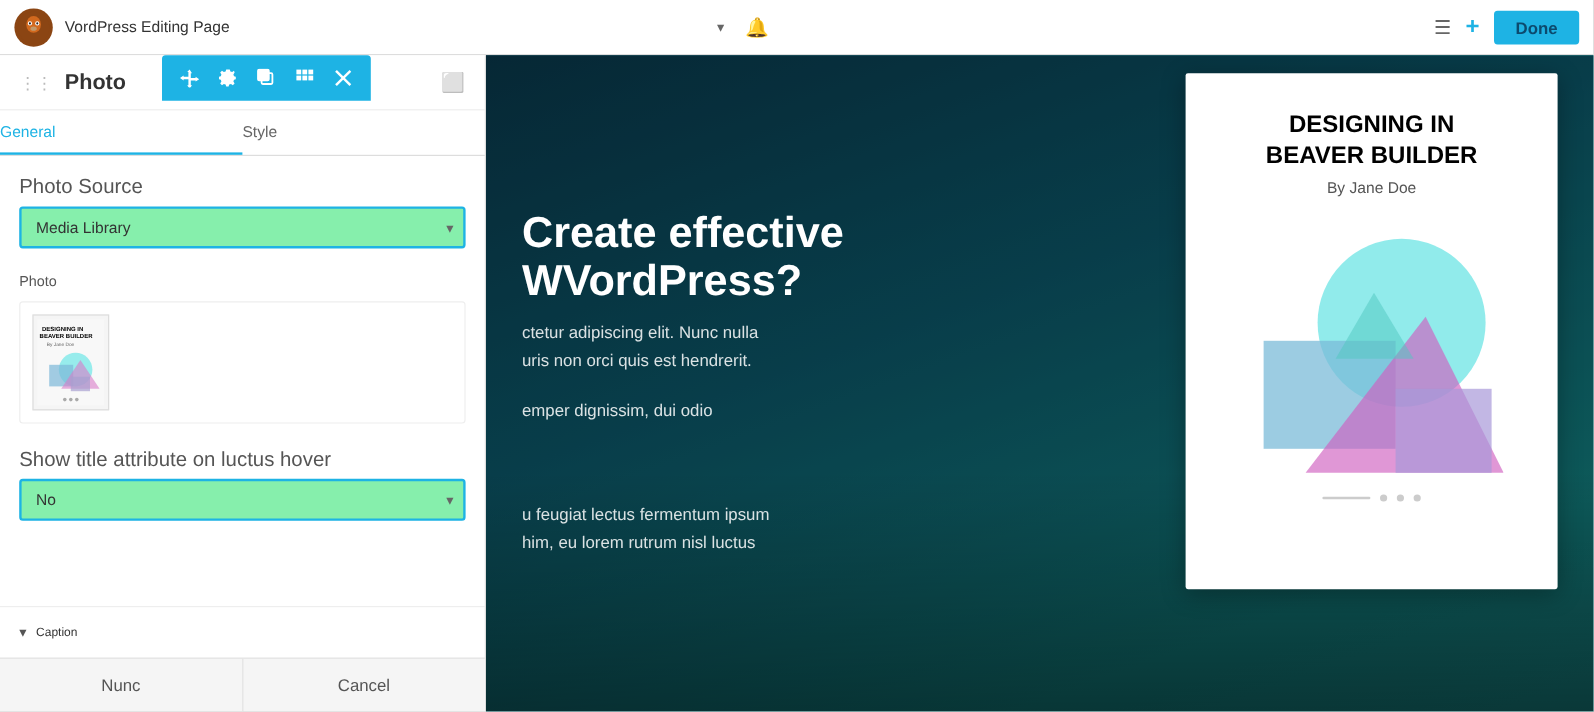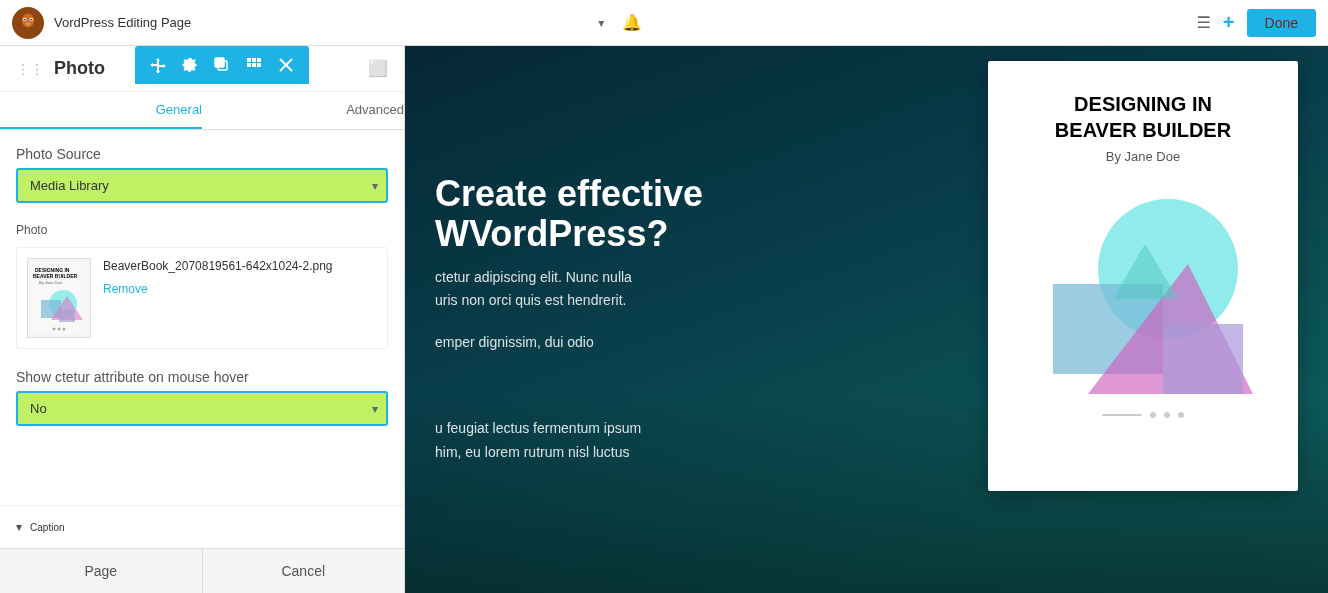--- a/index.html
+++ b/index.html
@@ -12,21 +12,21 @@
     }
     .top-bar-logo { width: 32px; height: 32px; border-radius: 50%; overflow: hidden; background: #8B4513; display: flex; align-items: center; justify-content: center; }
     .top-bar-logo svg { width: 28px; height: 28px; }
     .top-bar-title { font-size: 13px; color: #333; flex: 1; }
     .top-bar-chevron { color: #666; font-size: 12px; cursor: pointer; }
     .top-bar-bell { color: #666; font-size: 16px; cursor: pointer; margin-left: 8px; }
     .top-bar-spacer { flex: 1; }
     .top-bar-right { display: flex; align-items: center; gap: 12px; }
     .top-bar-lines { color: #666; font-size: 16px; cursor: pointer; }
     .top-bar-plus { color: #1eb3e4; font-size: 20px; cursor: pointer; font-weight: bold; }
-    .top-bar-done { background: #1eb3e4; color: #7f1d1d; border: none; padding: 6px 18px; border-radius: 3px; font-size: 14px; font-weight: 400; cursor: pointer; }
+    .top-bar-done { background: #1eb3e4; color: #0c4a6e; border: none; padding: 6px 18px; border-radius: 3px; font-size: 14px; font-weight: 700; cursor: pointer; }
 
     
     .toolbar-strip {
       position: absolute; top: 46px; left: 135px;
       background: #1eb3e4; display: flex; align-items: center;
       height: 38px; padding: 0 8px; gap: 2px; border-radius: 3px 3px 0 0; z-index: 10;
     }
     .toolbar-strip .tool-btn {
       background: none; border: none; color: #fff; font-size: 16px;
       width: 30px; height: 30px; display: flex; align-items: center; justify-content: center;
@@ -45,36 +45,36 @@
     .sidebar-header {
       display: flex; align-items: center; padding: 12px 16px; border-bottom: 1px solid #eee;
     }
     .sidebar-drag { color: #bbb; margin-right: 10px; cursor: grab; font-size: 14px; }
     .sidebar-title { font-size: 18px; font-weight: 600; color: #333; flex: 1; }
     .sidebar-minimize { color: #999; cursor: pointer; font-size: 16px; }
 
     
     .sidebar-tabs { display: flex; border-bottom: 1px solid #ddd; }
     .sidebar-tab {
-      flex: 1; text-align: right; padding: 10px 0; font-size: 13px; cursor: pointer;
+      flex: 1; text-align: left; padding: 10px 0; font-size: 13px; cursor: pointer;
       color: #666; border-bottom: 2px solid transparent;
     }
     .sidebar-tab.active { color: #1eb3e4; border-bottom-color: #1eb3e4; }
 
     
     .sidebar-content { flex: 1; overflow-y: auto; padding: 16px; }
 
-    .field-label { font-size: 14px; color: #555; margin-bottom: 6px; display: block; }
+    .field-label { font-size: 17px; color: #555; margin-bottom: 6px; display: block; }
 
     .select-wrapper {
       position: relative; margin-bottom: 20px;
     }
     .select-wrapper select {
       width: 100%; padding: 8px 12px; border: 2px solid #1eb3e4; border-radius: 3px;
-      font-size: 13px; color: #333; appearance: none; background: #bef264; cursor: pointer;
+      font-size: 13px; color: #333; appearance: none; background: #86efac; cursor: pointer;
       outline: none;
     }
     .select-arrow {
       position: absolute; right: 10px; top: 50%; transform: translateY(-50%);
       pointer-events: none; color: #666; font-size: 12px;
     }
 
     .photo-section-label { font-size: 12px; color: #555; margin-bottom: 10px; display: block; }
 
     .photo-item {
@@ -222,21 +222,21 @@
 
   <div class="sidebar">
     <div class="sidebar-header">
       <span class="sidebar-drag">⋮⋮</span>
       <span class="sidebar-title">Photo</span>
       <span class="sidebar-minimize">⬜</span>
     </div>
 
     <div class="sidebar-tabs">
       <div class="sidebar-tab active">General</div>
-      <div class="sidebar-tab">Advanced</div>
+      <div class="sidebar-tab">Style</div>
     </div>
 
     <div class="sidebar-content">
 
       <div class="field-group">
         <label class="field-label">Photo Source</label>
         <div class="select-wrapper">
           <select>
             <option>Media Library</option>
             <option>URL</option>
@@ -262,47 +262,43 @@
 
               <polygon points="20,58 36,34 52,58" fill="#d87cc8" opacity="0.6"></polygon>
 
               <rect x="28" y="48" width="16" height="12" fill="#a8a0d0" opacity="0.7"></rect>
 
               <circle cx="28" cy="67" r="1.5" fill="#aaa"></circle>
               <circle cx="33" cy="67" r="1.5" fill="#aaa"></circle>
               <circle cx="23" cy="67" r="1.5" fill="#aaa"></circle>
             </svg>
           </div>
-          <div class="photo-info">
-            <div class="photo-name">BeaverBook_2070819561-642x1024-2.png</div>
-            <a class="photo-remove">Remove</a>
-          </div>
         </div>
       </div>
 
       <div class="field-group no-select">
-        <label class="field-label">Show ctetur attribute on mouse hover</label>
+        <label class="field-label">Show title attribute on luctus hover</label>
         <div class="select-wrapper">
           <select>
             <option>No</option>
             <option>Yes</option>
           </select>
           <span class="select-arrow">▾</span>
         </div>
       </div>
 
     </div>
 
     <div class="caption-section">
       <span class="caption-chevron">▾</span>
       <span class="caption-label">Caption</span>
     </div>
 
     <div class="sidebar-footer">
-      <button class="footer-btn">Page</button>
+      <button class="footer-btn">Nunc</button>
       <button class="footer-btn">Cancel</button>
     </div>
   </div>
 
   <div class="content-area">
     <div class="content-bg"></div>
 
     <div class="crowd-overlay"></div>
 
     <div class="content-text">

